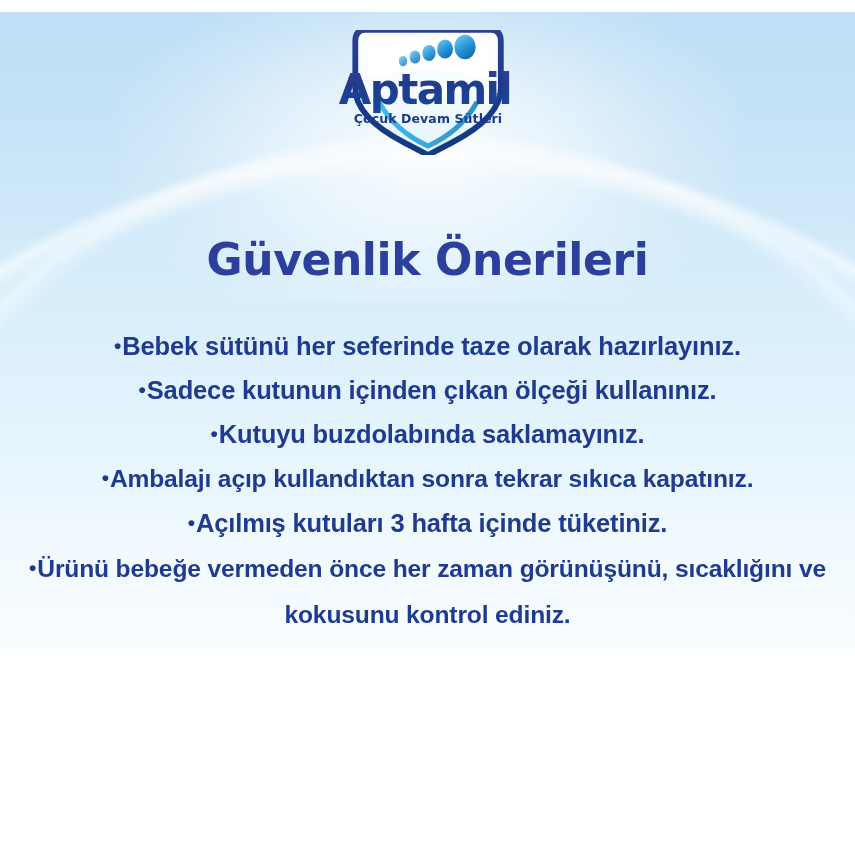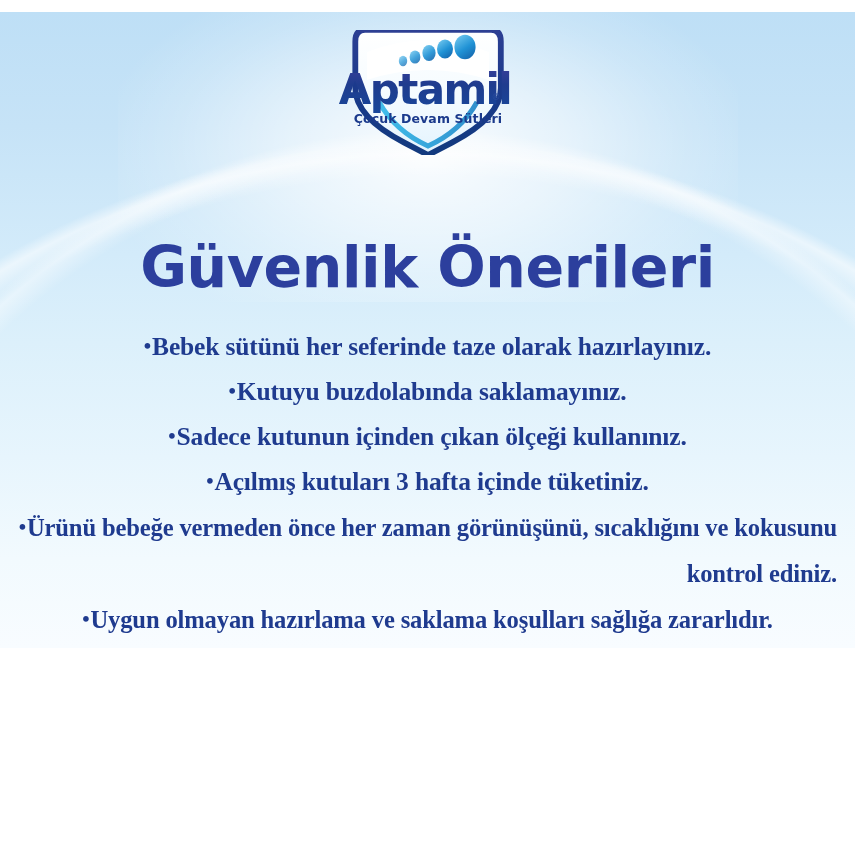--- a/index.html
+++ b/index.html
@@ -88,21 +88,21 @@
   }
   .logo svg { display: block; width: 190px; height: 125px; }
 
   
   .title {
     position: absolute;
     left: 0;
     right: 0;
     top: 222px;
     text-align: center;
-    font-size: 57px;
+    font-size: 44px;
     font-weight: bold;
     letter-spacing: -0.4px;
     color: #2c3f9d;
     font-family: "DejaVu Sans", "Liberation Sans", sans-serif;
   }
 
   
   .list {
     position: absolute;
     left: 18px;
@@ -110,28 +110,28 @@
     top: 312px;
     text-align: center;
   }
   .item {
     color: #1f3b8f;
     font-size: 25.5px;
     font-weight: bold;
     line-height: 44px;
     letter-spacing: -0.15px;
     white-space: nowrap;
-    font-family: Liberation Serif, serif;
+    font-family: Liberation Sans, sans-serif;
   }
   .item .dot {
     font-size: 21px;
     vertical-align: 2px;
     margin-right: 1px;
   }
-  .item.wrap { white-space: normal; line-height: 46px; text-align: right; }
+  .item.wrap { white-space: normal; line-height: 46px; }
   .item.narrow { font-size: 24.6px; }
 </style>
 </head>
 <body>
 
 <div id="poster">
 
   <div class="glow"></div>
   <div class="arc"></div>
   <div class="arc2"></div>
@@ -191,27 +191,30 @@
 
   <div class="list">
 
     <div class="item">
       <span class="dot">•</span><span>Bebek sütünü her seferinde taze olarak hazırlayınız.</span>
     </div>
 
 
 
     <div class="item">
+      <span class="dot">•</span><span>Sadece kutunun içinden çıkan ölçeği kullanınız.</span>
+    </div>
+
+    <div class="item">
       <span class="dot">•</span><span>Kutuyu buzdolabında saklamayınız.</span>
     </div>
 
-    <div class="item">
-      <span class="dot">•</span><span>Sadece kutunun içinden çıkan ölçeği kullanınız.</span>
-    </div>
-
+    <div class="item narrow">
+      <span class="dot">•</span><span>Ambalajı açıp kullandıktan sonra tekrar sıkıca kapatınız.</span>
+    </div>
 
     <div class="item">
       <span class="dot">•</span><span>Açılmış kutuları 3 hafta içinde tüketiniz.</span>
     </div>
 
     <div class="item wrap narrow">
       <span class="dot">•</span><span>Ürünü bebeğe vermeden önce her zaman görünüşünü, sıcaklığını ve kokusunu kontrol ediniz.</span>
     </div>
 
     <div class="item narrow">

